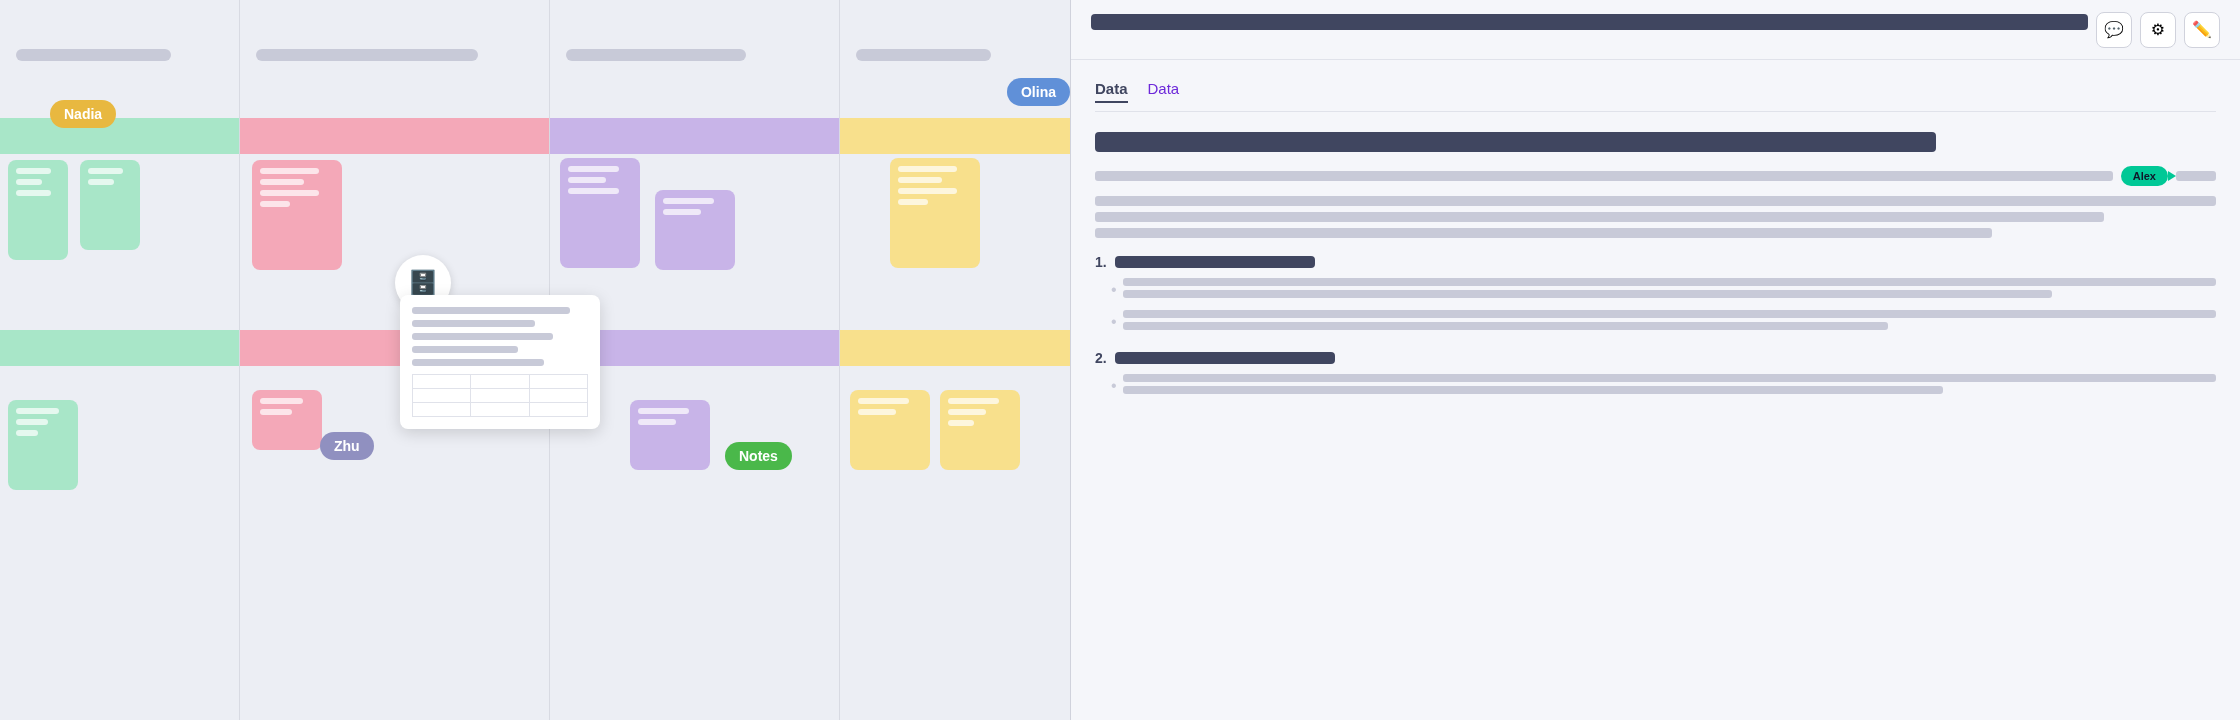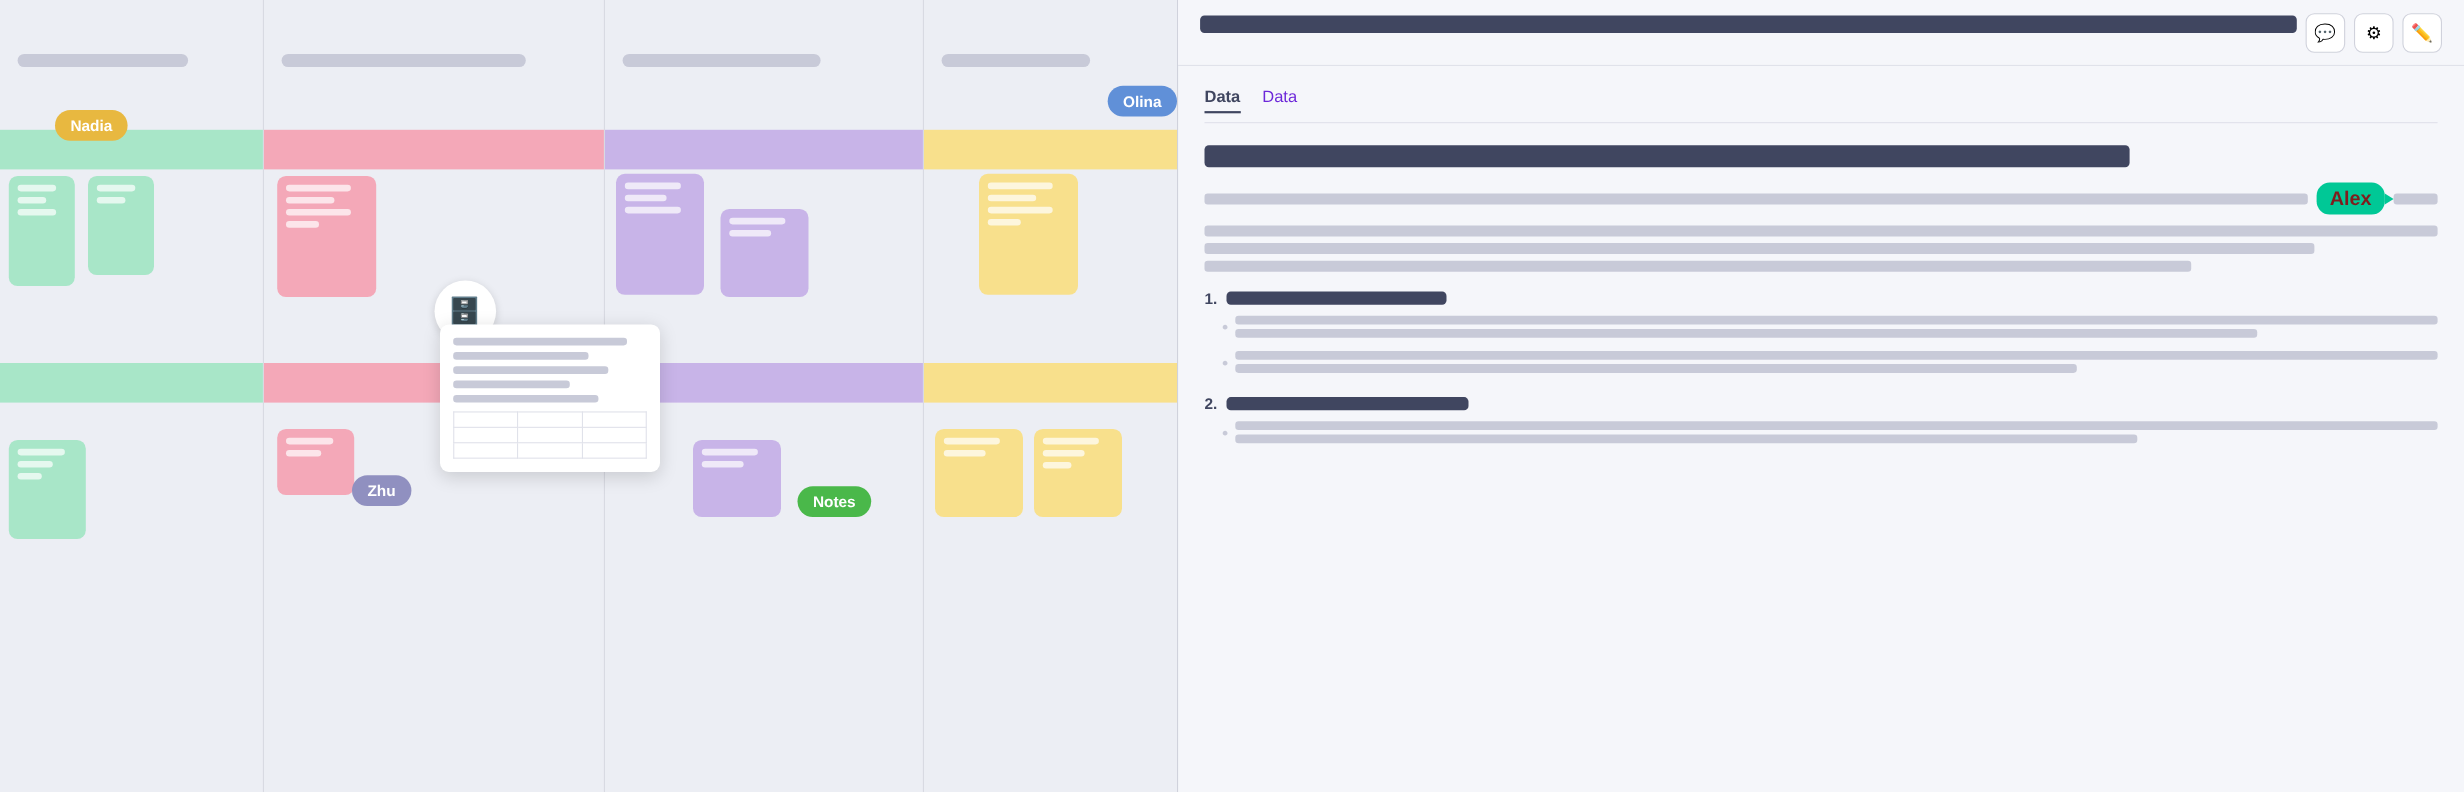--- a/index.html
+++ b/index.html
@@ -269,24 +269,24 @@
       height: 8px;
       background: #c8cad8;
       border-radius: 3px;
       margin-bottom: 4px;
     }
 
     
     .alex-bubble {
       display: inline-block;
       background: #00c896;
-      color: #7f1d1d;
+      color: #0f172a;
       padding: 4px 12px;
       border-radius: 12px;
-      font-size: 18px;
+      font-size: 11px;
       font-weight: 600;
       position: relative;
     }
 
     .alex-bubble::after {
       content: '';
       position: absolute;
       right: -8px;
       top: 50%;
       transform: translateY(-50%);

